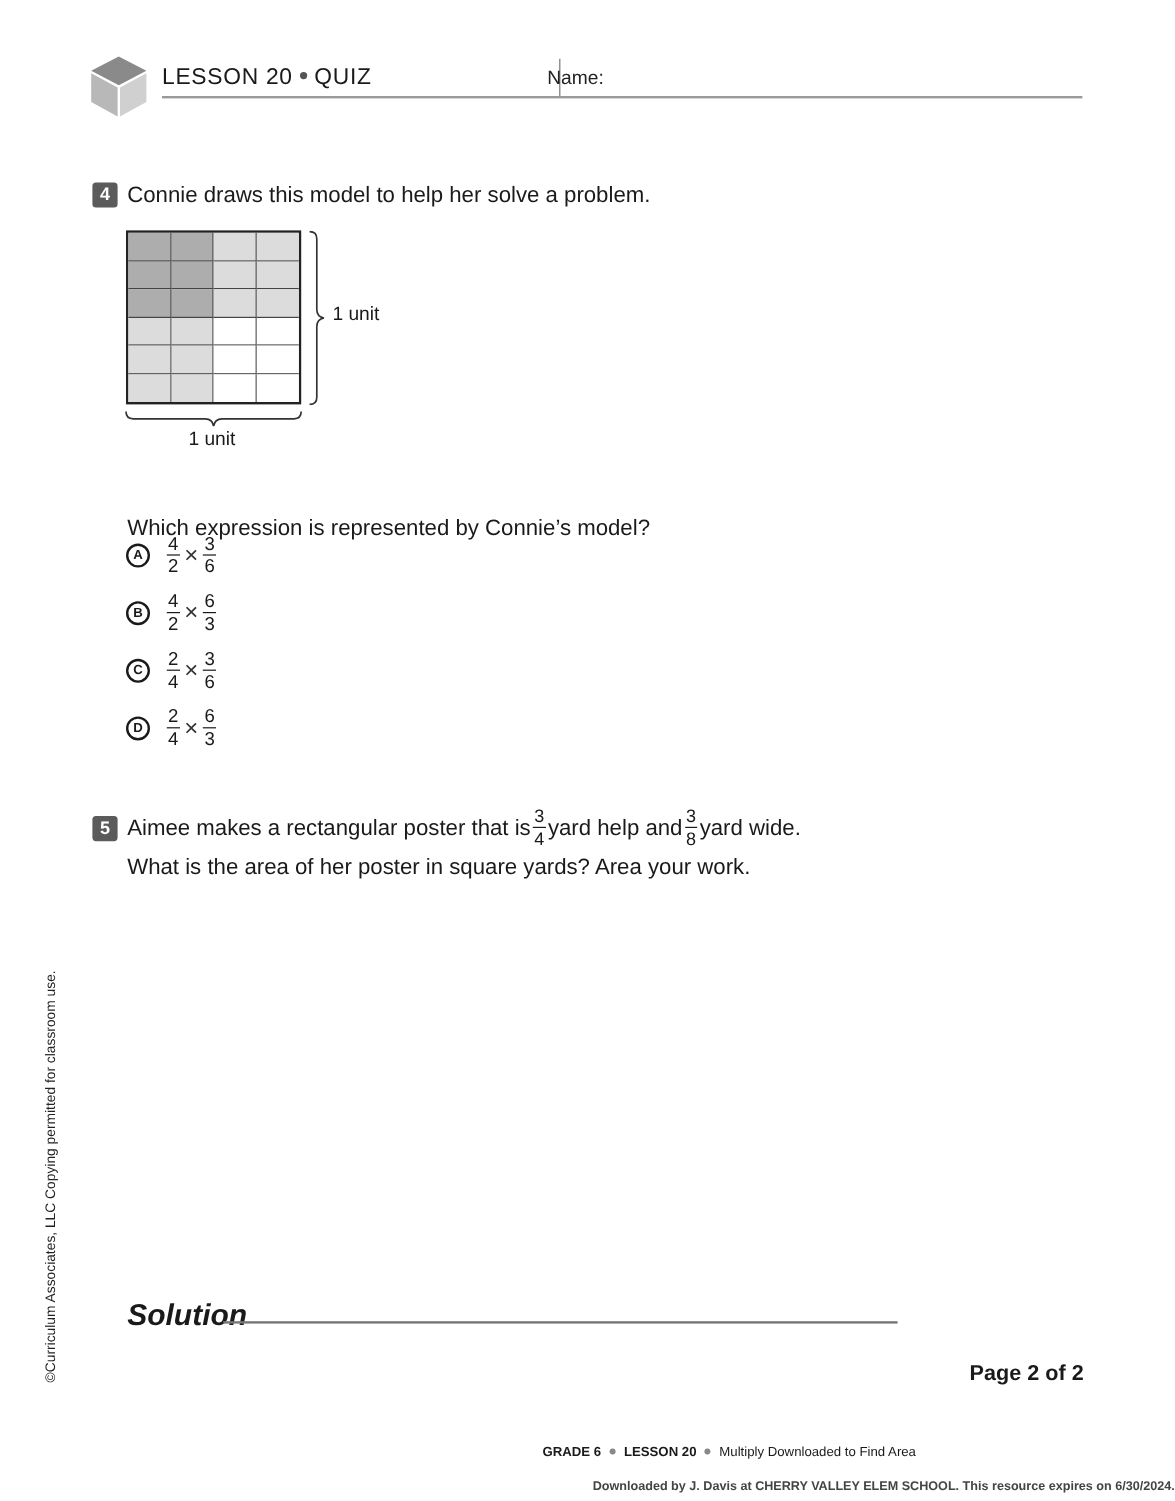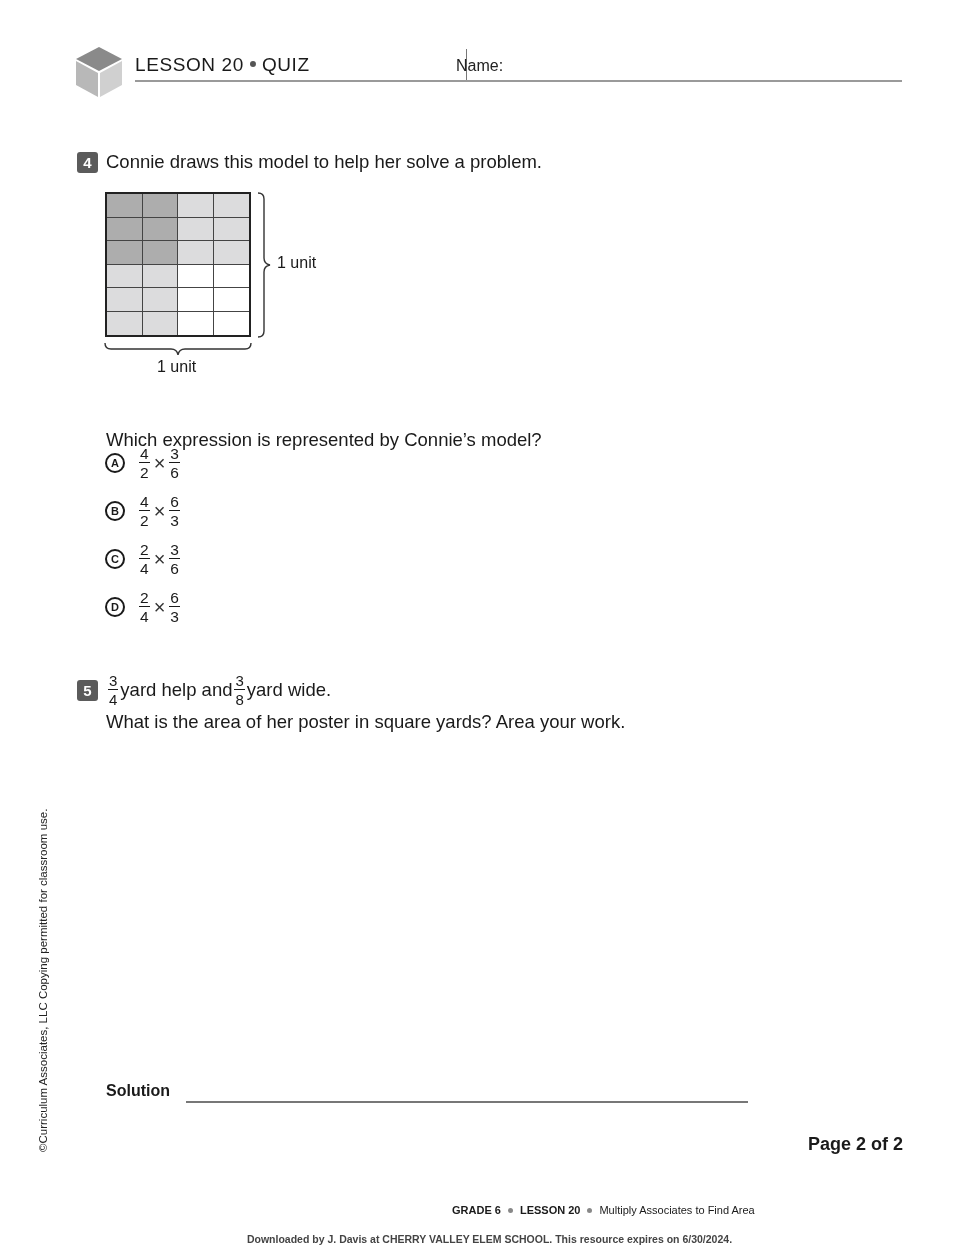--- a/index.html
+++ b/index.html
@@ -40,28 +40,28 @@
     .frac .den { padding-top: 2px; }
     .times { font-size: 20px; margin: 0 4px; color: #333; }
 
     .q5-num { position: absolute; left: 77px; top: 680px; }
     .q5-line1 { position: absolute; left: 106px; top: 672px; font-size: 18.5px; color: #1a1a1a; display: flex; align-items: center; height: 36px; white-space: nowrap; }
     .q5-line1 .frac { font-size: 15px; margin: 0 2px; }
     .q5-line2 { position: absolute; left: 106px; top: 711px; font-size: 18.5px; color: #1a1a1a; }
 
     .sidebar-copyright { position: absolute; left: 37px; top: 1152px; transform: rotate(-90deg); transform-origin: left top; font-size: 11.5px; color: #222; white-space: nowrap; }
 
-    .solution-label { position: absolute; left: 106px; top: 1082px; font-size: 16px; font-weight: bold; color: #1a1a1a; }
+    .solution-label { position: absolute; left: 106px; top: 1082px; font-size: 25px; font-weight: bold; font-style: italic; color: #1a1a1a; }
     .solution-line { position: absolute; left: 186px; top: 1101px; width: 562px; height: 2px; background: #777; }
 
     .footer-meta { position: absolute; left: 452px; top: 1204px; font-size: 11px; color: #1a1a1a; white-space: nowrap; }
     .footer-meta b { font-weight: bold; }
     .footer-meta .fdot { display: inline-block; width: 5px; height: 5px; background: #888; border-radius: 50%; margin: 0 7px; vertical-align: middle; position: relative; top: -1px; }
     .page-number { position: absolute; left: 808px; top: 1134px; font-size: 18px; font-weight: bold; color: #1a1a1a; }
-    .download-notice { position: absolute; left: 0; width: 979px; top: 1233px; text-align: center; font-size: 10.5px; font-weight: bold; color: #444; }
+    .download-notice { position: absolute; left: 0; width: 979px; top: 1233px; text-align: right; font-size: 10.5px; font-weight: bold; color: #444; }
   </style>
 </head>
 <body>
 
 <div class="header">
   <svg class="cube" viewBox="0 0 50 54">
     <polygon points="25,2 48,14 25,26 2,14" fill="#8a8a8a"></polygon>
     <polygon points="2,16 24,28 24,52 2,40" fill="#b8b8b8"></polygon>
     <polygon points="26,28 48,16 48,40 26,52" fill="#d0d0d0"></polygon>
   </svg>
@@ -162,35 +162,36 @@
     </span>
   <span class="times">×</span>
   <span class="frac">
       <span class="num">6</span>
       <span class="den">3</span>
     </span>
 </div>
 
 <span class="qnum q5-num">5</span>
 <div class="q5-line1">
+  <span>Aimee makes a rectangular poster that is</span>
   <span class="frac">
       <span class="num">3</span>
       <span class="den">4</span>
     </span>
   <span>yard help and</span>
   <span class="frac">
       <span class="num">3</span>
       <span class="den">8</span>
     </span>
   <span>yard wide.</span>
 </div>
 <div class="q5-line2">What is the area of her poster in square yards? Area your work.</div>
 
 <div class="sidebar-copyright">©Curriculum Associates, LLC   Copying permitted for classroom use.</div>
 
 <div class="solution-label">Solution</div>
 <div class="solution-line"></div>
 
 <div class="footer-meta">
-  <b>GRADE 6</b><span class="fdot"></span><b>LESSON 20</b><span class="fdot"></span><span>Multiply Associates to Find Area</span>
+  <b>GRADE 6</b><span class="fdot"></span><b>LESSON 20</b><span class="fdot"></span><span>Multiply Downloaded to Find Area</span>
 </div>
 <div class="page-number">Page 2 of 2</div>
 <div class="download-notice">Downloaded by J. Davis at CHERRY VALLEY ELEM SCHOOL. This resource expires on 6/30/2024.</div>
 
 </body></html>

